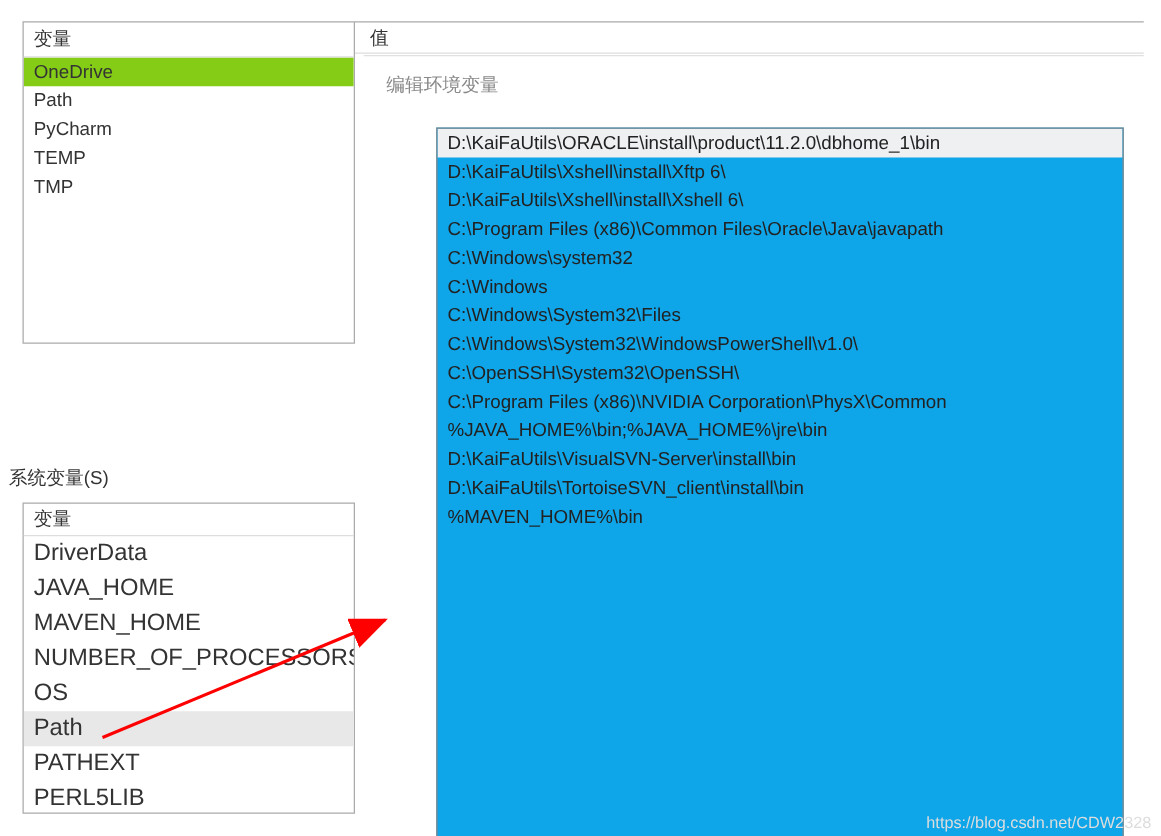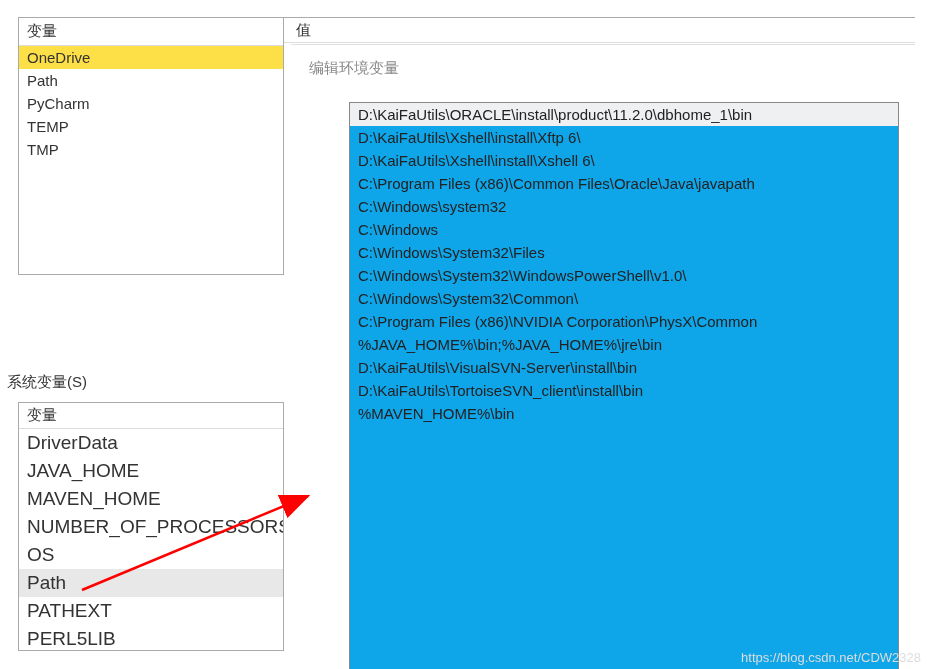--- a/index.html
+++ b/index.html
@@ -37,21 +37,21 @@
     .user-vars-list {
       overflow: hidden;
     }
     .user-var-row {
       padding: 3px 8px;
       color: #333;
       font-size: 15px;
       cursor: default;
     }
     .user-var-row.selected {
-      background: #fde047;
+      background: #84cc16;
     }
     .value-panel {
       position: absolute;
       left: 284px;
       top: 17px;
       width: 631px;
       height: 26px;
       border-top: 1px solid #aaa;
       border-bottom: 1px solid #ddd;
       padding: 3px 12px;
@@ -168,21 +168,21 @@
   <div class="dialog-title">编辑环境变量</div>
   <div class="path-list" id="path-list">
       <div class="path-row selected">D:\KaiFaUtils\ORACLE\install\product\11.2.0\dbhome_1\bin</div>
       <div class="path-row">D:\KaiFaUtils\Xshell\install\Xftp 6\</div>
       <div class="path-row">D:\KaiFaUtils\Xshell\install\Xshell 6\</div>
       <div class="path-row">C:\Program Files (x86)\Common Files\Oracle\Java\javapath</div>
       <div class="path-row">C:\Windows\system32</div>
       <div class="path-row">C:\Windows</div>
       <div class="path-row">C:\Windows\System32\Files</div>
       <div class="path-row">C:\Windows\System32\WindowsPowerShell\v1.0\</div>
-      <div class="path-row">C:\Windows\System32\Common\</div>
+      <div class="path-row">C:\OpenSSH\System32\OpenSSH\</div>
       <div class="path-row">C:\Program Files (x86)\NVIDIA Corporation\PhysX\Common</div>
       <div class="path-row">%JAVA_HOME%\bin;%JAVA_HOME%\jre\bin</div>
       <div class="path-row">D:\KaiFaUtils\VisualSVN-Server\install\bin</div>
       <div class="path-row">D:\KaiFaUtils\TortoiseSVN_client\install\bin</div>
       <div class="path-row">%MAVEN_HOME%\bin</div>
     </div>
 </div>
 
 <div class="sys-vars-label">系统变量(S)</div>
 

